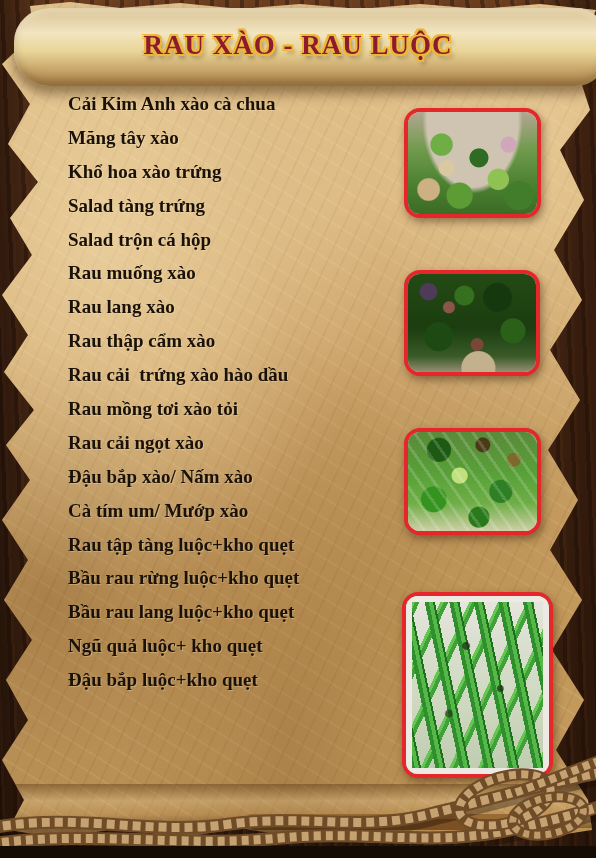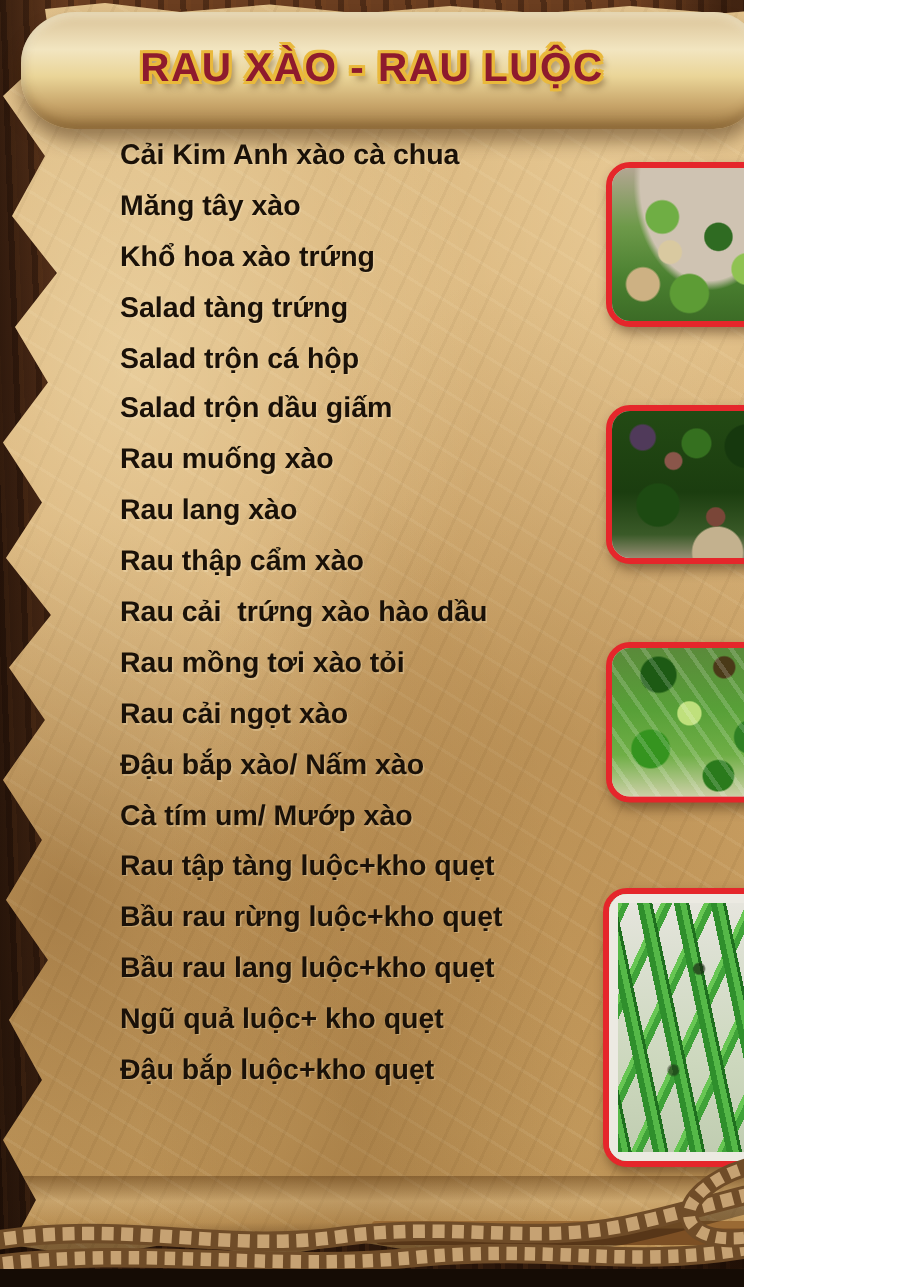--- a/index.html
+++ b/index.html
@@ -1,18 +1,18 @@
 <!DOCTYPE html>
 <html><head>
 <meta charset="utf-8">
 <style>
   html,body{margin:0;padding:0;}
   .canvas{
-    position:relative; width:496px; height:858px; overflow:hidden;
-    font-family:Liberation Sans, sans-serif;
+    position:relative; width:596px; height:858px; overflow:hidden;
+    font-family:Liberation Serif, serif;
     background-color:#4a2a15;
     background-image:
       linear-gradient(90deg, rgba(15,6,2,.55) 0%, rgba(15,6,2,0) 10%, rgba(15,6,2,0) 86%, rgba(25,10,3,.5) 97%),
       repeating-linear-gradient(88deg, rgba(25,10,4,.35) 0 4px, rgba(120,70,32,.28) 4px 7px, rgba(25,10,4,0) 7px 15px),
       linear-gradient(180deg,#6b3e20 0%,#57311a 30%,#4a2a15 62%,#392010 100%);
   }
   
   .parchment{
     position:absolute; inset:0;
     clip-path:polygon(30px 6px,70px 2px,120px 8px,180px 3px,240px 9px,300px 4px,360px 9px,420px 4px,480px 9px,540px 4px,596px 10px,
@@ -46,21 +46,21 @@
     position:absolute; left:0; right:0; top:30px; text-align:center;
     font-size:27px; font-weight:bold; letter-spacing:1px;
     color:#8e1b2d;
     text-shadow:
       -2px 0 0 #e9b93c, 2px 0 0 #e9b93c, 0 -2px 0 #e9b93c, 0 2px 0 #e9b93c,
       -2px -2px 0 #e9b93c, 2px -2px 0 #e9b93c, -2px 2px 0 #e9b93c, 2px 2px 0 #e9b93c,
       3px 4px 4px rgba(70,35,5,.5);
   }
   
   .menu-list{
-    position:absolute; left:80px; top:87px; width:330px;
+    position:absolute; left:68px; top:87px; width:330px;
   }
   .menu-item{
     height:33.9px; line-height:33.9px; white-space:pre;
     font-size:19px; font-weight:bold; color:#1a1108;
     text-shadow:1px 1px 0 rgba(255,240,205,.28);
   }
   
   .photo{
     position:absolute; border:4px solid #e5262b; border-radius:16px;
     overflow:hidden; background:#dfe0d5;
@@ -131,21 +131,20 @@
 
   <div class="top-roll"></div>
   <div class="page-title">RAU XÀO - RAU LUỘC</div>
 
   <div class="menu-list">
     <div class="menu-item">Cải Kim Anh xào cà chua</div>
     <div class="menu-item">Măng tây xào</div>
     <div class="menu-item">Khổ hoa xào trứng</div>
     <div class="menu-item">Salad tàng trứng</div>
     <div class="menu-item">Salad trộn cá hộp</div>
-    <div class="menu-item">Salad trộn dầu giấm</div>
     <div class="menu-item">Rau muống xào</div>
     <div class="menu-item">Rau lang xào</div>
     <div class="menu-item">Rau thập cẩm xào</div>
     <div class="menu-item">Rau cải  trứng xào hào dầu</div>
     <div class="menu-item">Rau mồng tơi xào tỏi</div>
     <div class="menu-item">Rau cải ngọt xào</div>
     <div class="menu-item">Đậu bắp xào/ Nấm xào</div>
     <div class="menu-item">Cà tím um/ Mướp xào</div>
     <div class="menu-item">Rau tập tàng luộc+kho quẹt</div>
     <div class="menu-item">Bầu rau rừng luộc+kho quẹt</div>

